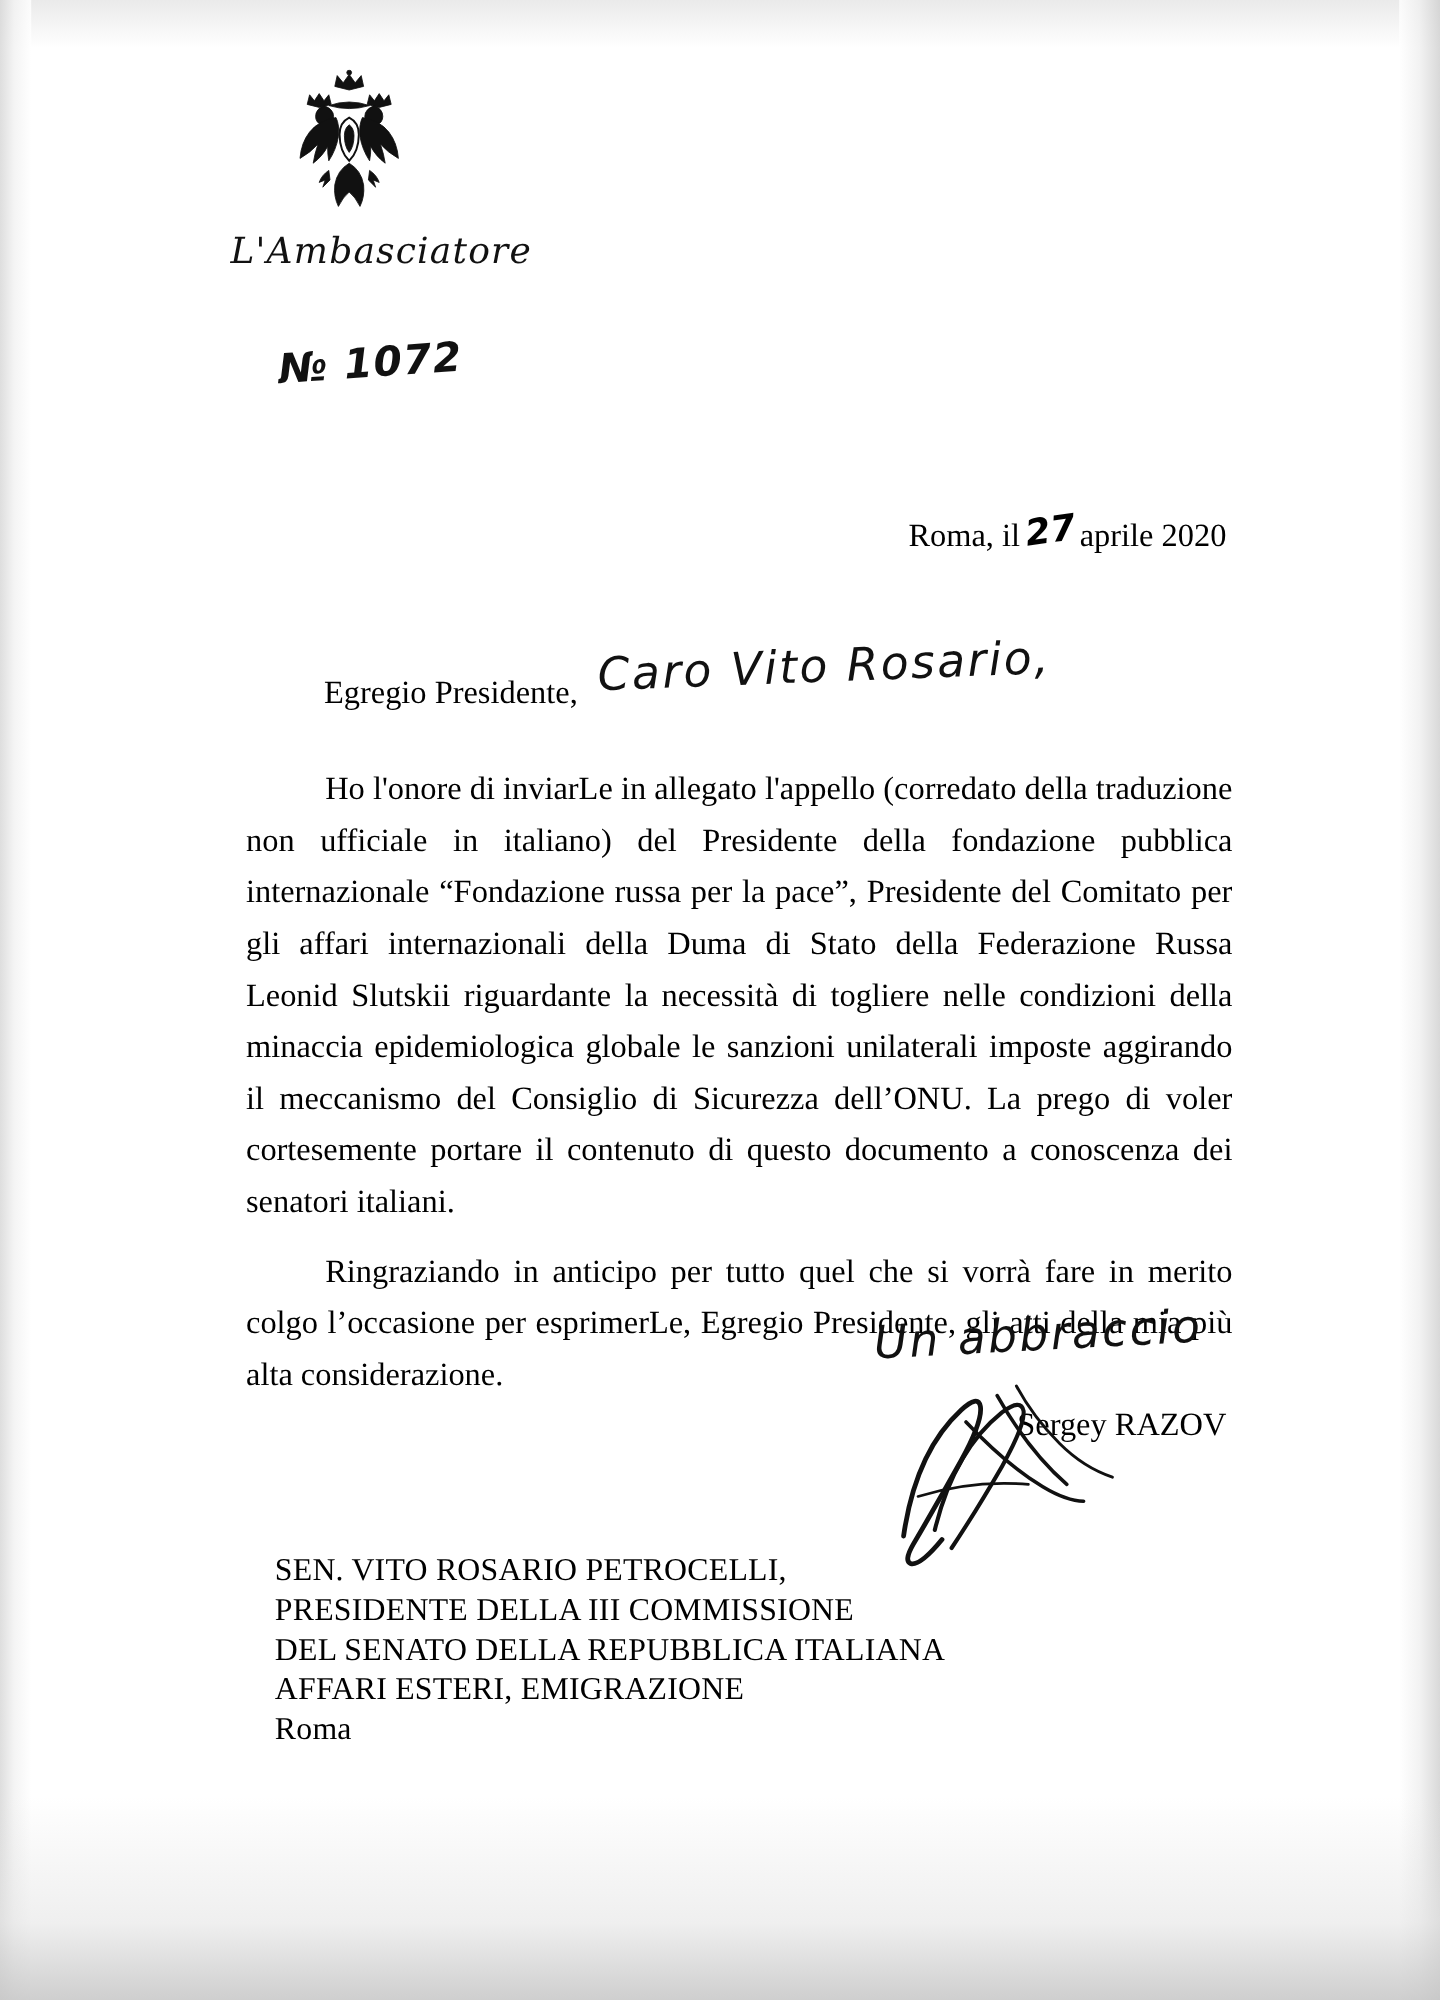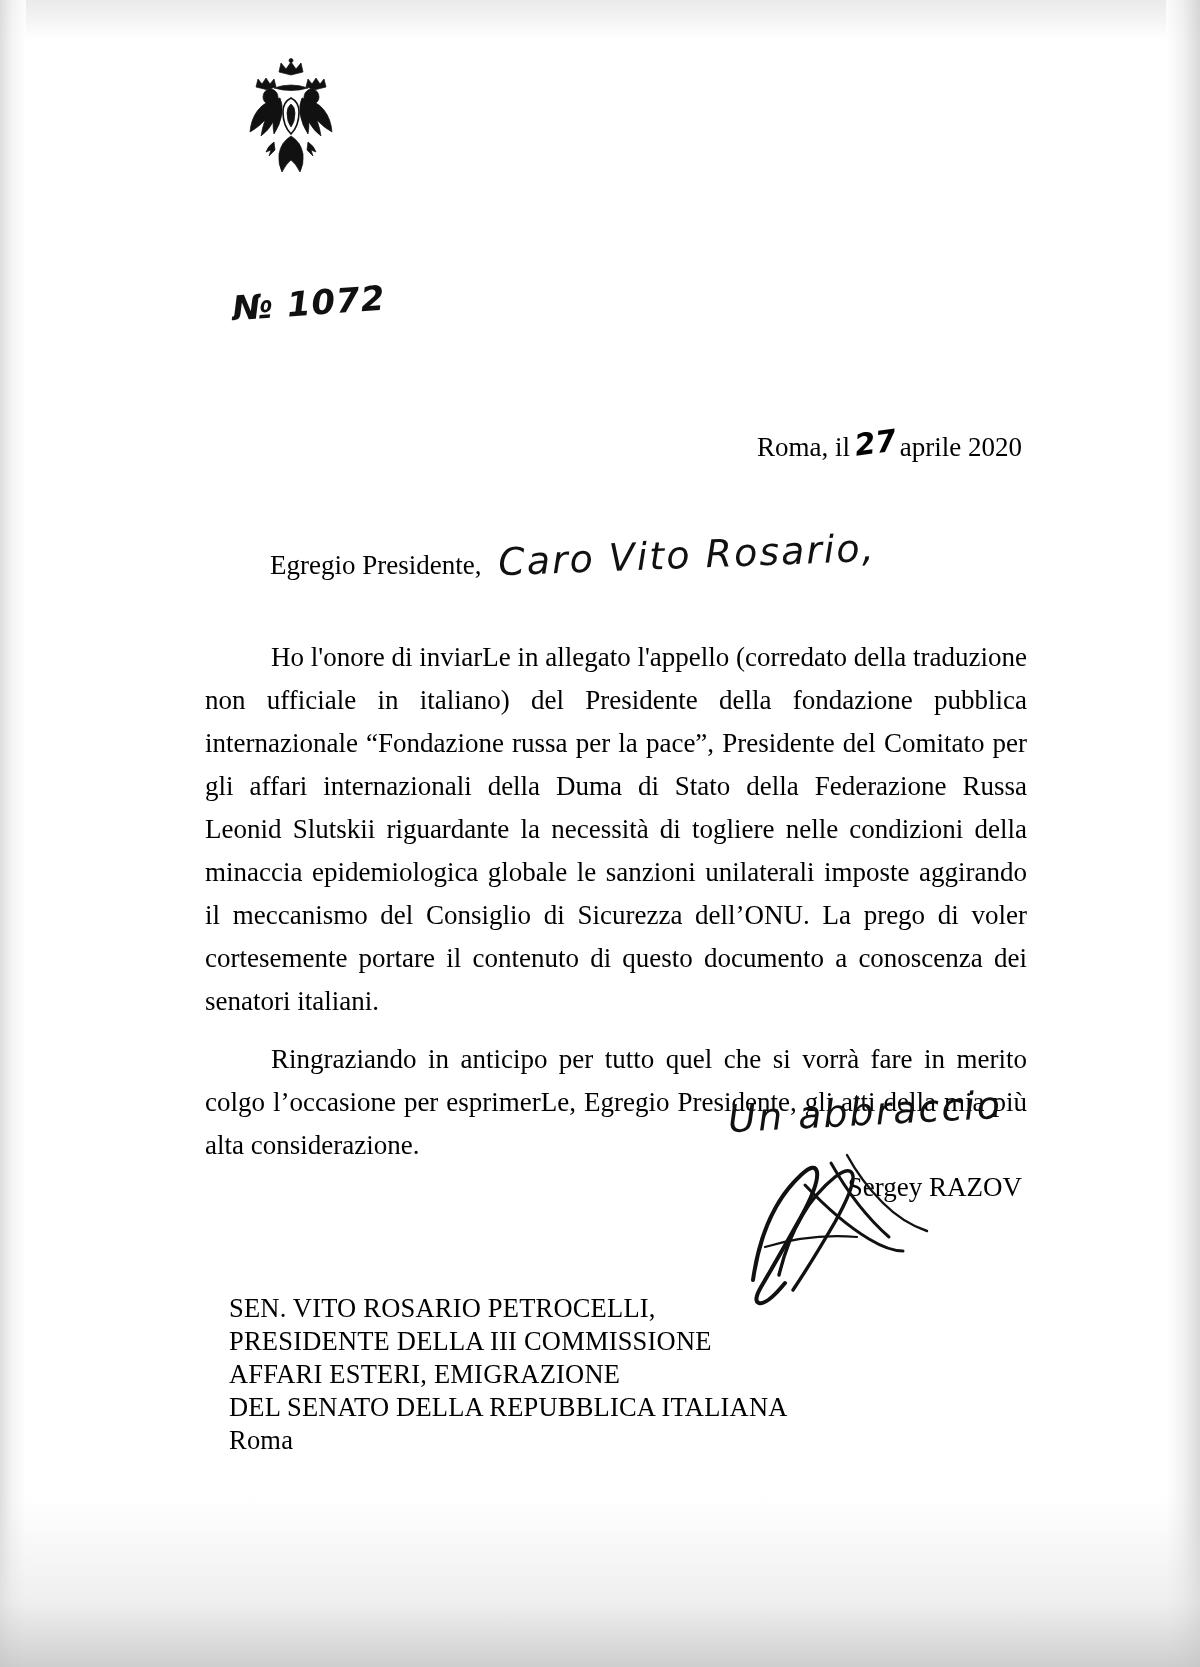--- a/index.html
+++ b/index.html
@@ -105,21 +105,21 @@
     font-size: 30px;
     display: inline-block;
     transform: rotate(-8deg) translateY(-3px);
     margin: 0 3px 0 5px;
   }
 
   
   .salutation {
     position: absolute;
     left: 270px;
-    top: 550px;
+    top: 562px;
     font-size: 27px;
   }
   .salutation-hand {
     position: absolute;
     left: 498px;
     top: 533px;
     font-family: "DejaVu Sans", sans-serif;
     font-style: italic;
     font-size: 38px;
     letter-spacing: 2px;
@@ -224,20 +224,21 @@
 
         <path d="M55 78 q-10 6 -12 18 q-1 10 3 18 q4 -8 9 -12 q5 4 9 12 q4 -8 3 -18 q-2 -12 -12 -18z"></path>
 
         <path d="M38 84 q-6 4 -8 10 l5 -2 -2 6 6 -6z"></path>
         <path d="M72 84 q6 4 8 10 l-5 -2 2 6 -6 -6z"></path>
       </g>
     </svg>
   </div>
 
   <div class="letterhead-script">
+    <span class="l1">L'Ambasciatore</span>
   </div>
 
   <div class="ref-number">№ 1072</div>
 
   <div class="dateline">
     <span>Roma, il</span><span class="hand-day">27</span><span>aprile 2020</span>
   </div>
 
   <div class="salutation">Egregio Presidente,</div>
   <div class="salutation-hand">Caro Vito Rosario,</div>
@@ -260,19 +261,19 @@
         <path d="M96 38 q26 46 58 74" stroke-width="3"></path>
         <path d="M112 30 q14 26 36 48 q20 20 44 28" stroke-width="2.4"></path>
         <path d="M30 122 q46 -14 92 -10" stroke-width="2.2"></path>
       </g>
     </svg>
   </div>
 
   <div class="recipient">
     <div>SEN. VITO ROSARIO PETROCELLI,</div>
     <div>PRESIDENTE DELLA III COMMISSIONE</div>
+    <div>DEL SENATO DELLA REPUBBLICA ITALIANA</div>
     <div>AFFARI ESTERI, EMIGRAZIONE</div>
-    <div>DEL SENATO DELLA REPUBBLICA ITALIANA</div>
     <div class="city">Roma</div>
   </div>
 
   <div class="scan-edge-bottom"></div>
 </div>
 
 </body></html>

